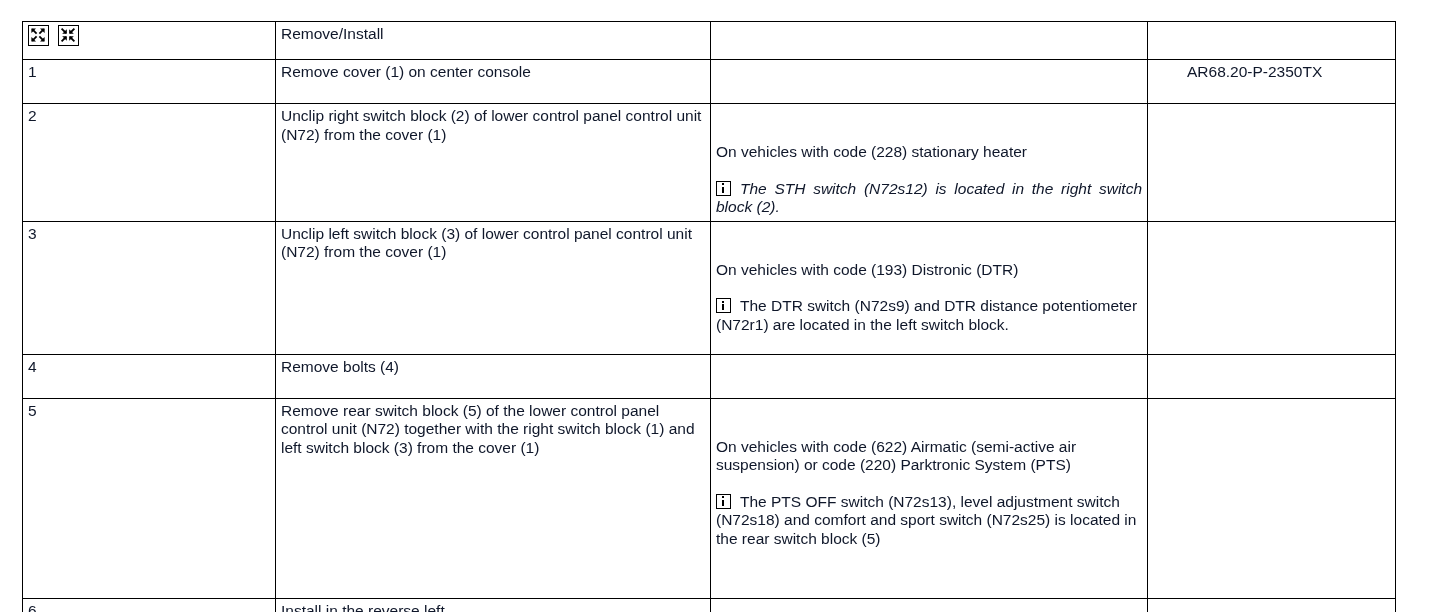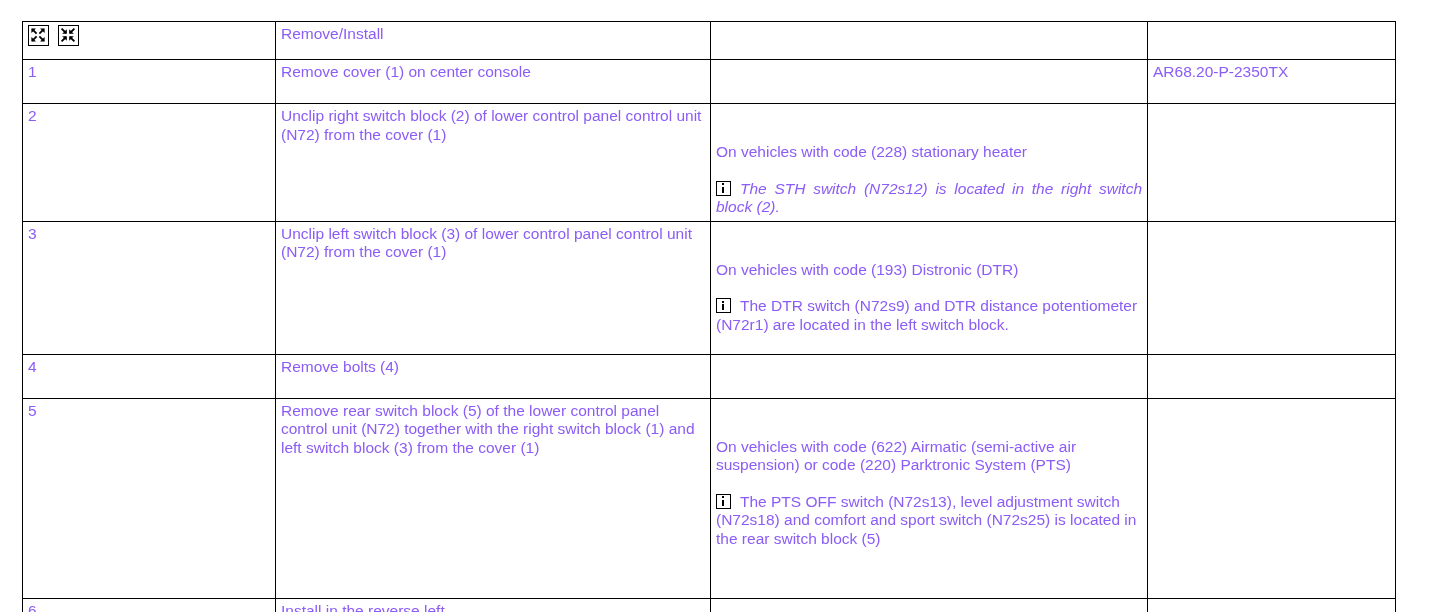--- a/index.html
+++ b/index.html
@@ -32,21 +32,21 @@
     background: #ffffff;
   }
 
   table.proc-table td {
     border: 1.6px solid #000000;
     vertical-align: top;
     padding: 3px 5px 4px 5px;
     font-size: 15.5px;
     line-height: 18.5px;
     font-family: "Liberation Sans", sans-serif;
-    color: #8b5cf6;
+    color: #0f172a;
   }
 
   
   col.c-step  { width: 253px; }
   col.c-desc  { width: 435px; }
   col.c-note  { width: 437px; }
   col.c-ref   { width: 248px; }
 
   
   tr.r-head td { height: 30px; }
@@ -136,20 +136,21 @@
     left: 5px;
     top: 5px;
     width: 2px;
     height: 6px;
     background: #000000;
   }
 
   .ref-text {
     font-size: 15.5px;
     line-height: 18.5px;
+    margin-left: 34px;
   }
 </style>
 </head>
 <body>
 
 <div class="page">
 
   <table class="proc-table">
     <colgroup>
       <col class="c-step">

